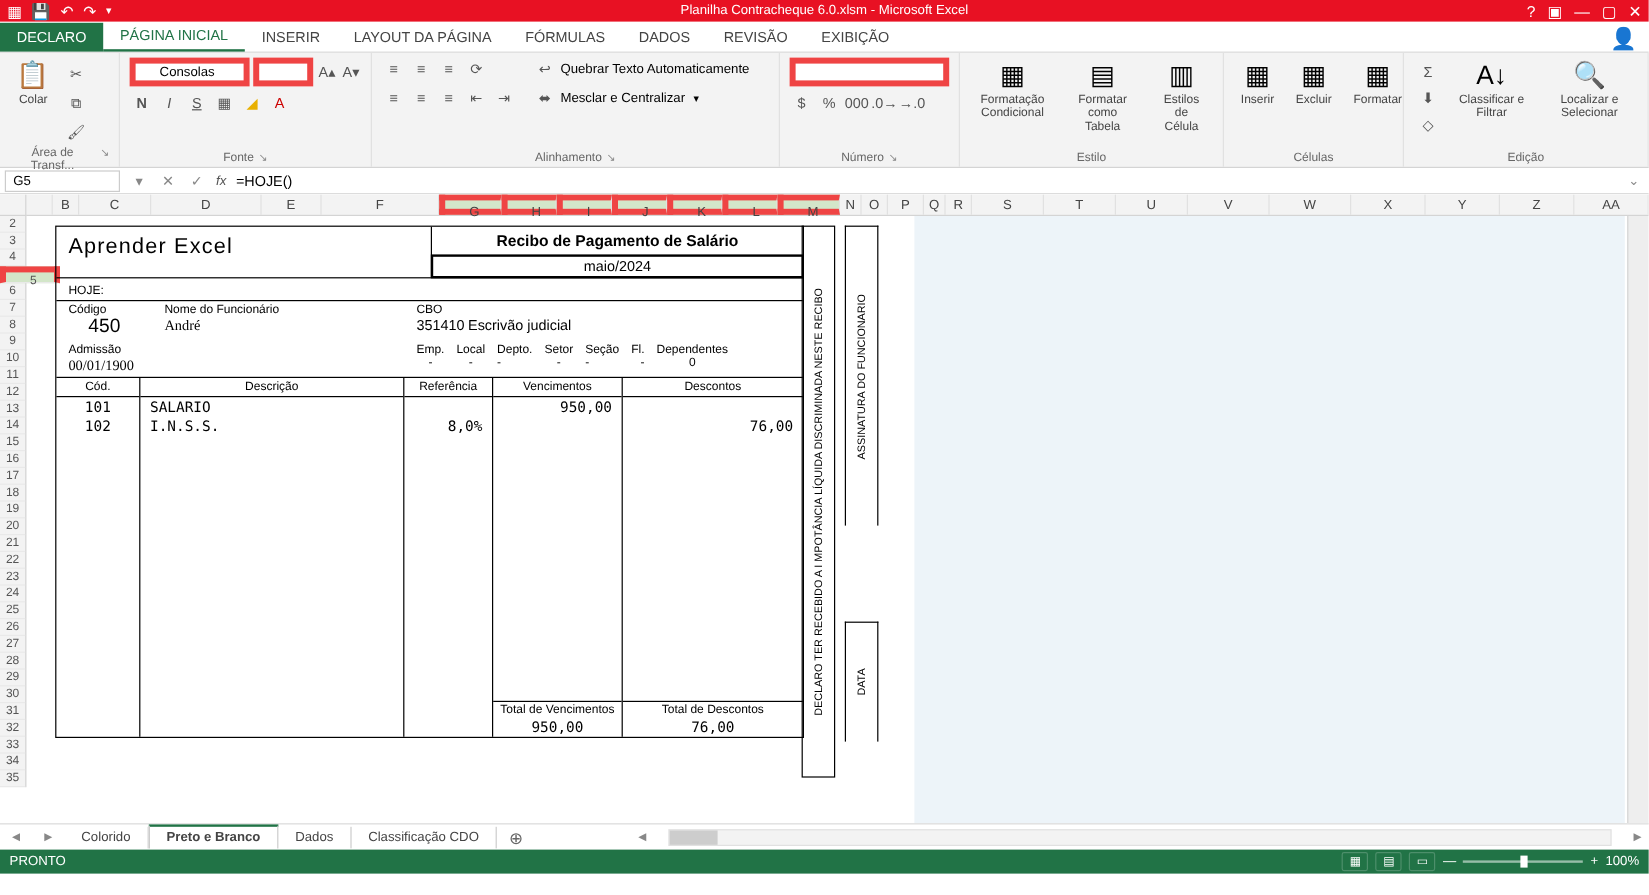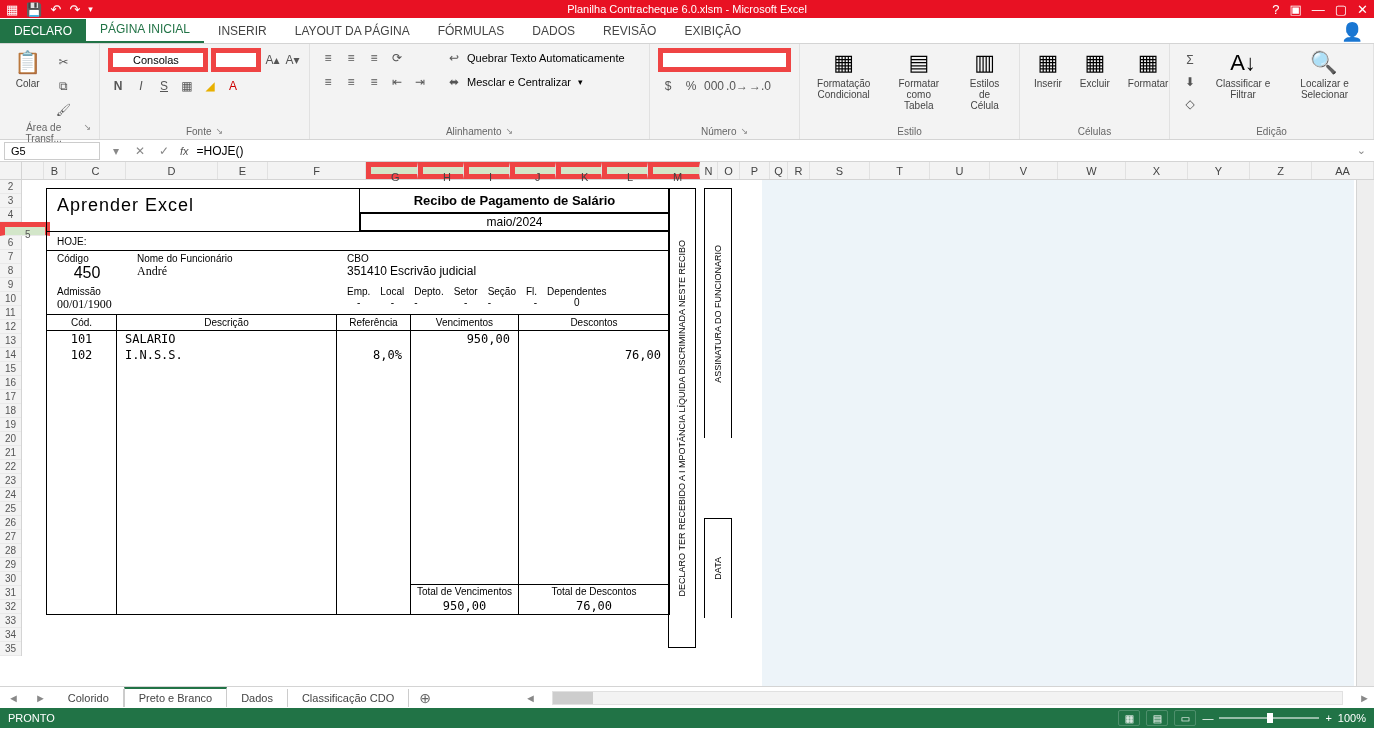--- a/index.html
+++ b/index.html
@@ -71,21 +71,21 @@
 .doc .colh { border-bottom: 1px solid #000; text-align: center; font-family: Arial; font-size: 10px; padding: 2px; }
 .doc .cell { padding: 1px 8px; font-family: Consolas, monospace; font-size: 12px; }
 .doc .totbox { border-top: 1px solid #000; border-right: 1px solid #000; text-align: center; font-family: Arial; font-size: 10px; padding: 1px; }
 .doc .side { position: absolute; border: 1px solid #000; width: 28px; }
 .doc .vtxt { writing-mode: vertical-rl; transform: rotate(180deg); font-family: Arial; font-size: 9px; text-align: center; }
 
 
 .sheettabs { height: 22px; display: flex; align-items: center; background: #fff; border-top: 1px solid #d4d4d4; font-size: 11px; }
 .sheettabs .nav { padding: 0 8px; color: #888; }
 .sheettabs .stab { padding: 3px 14px; border-right: 1px solid #ccc; color: #444; }
-.sheettabs .stab.active { background: #fff; border-top: 2px solid #217346; font-weight: 400; border-left:1px solid #ccc; position: relative; top: -1px; }
+.sheettabs .stab.active { background: #fff; border-top: 2px solid #217346; font-weight: 700; border-left:1px solid #ccc; position: relative; top: -1px; }
 .sheettabs .add { padding: 0 10px; font-size: 14px; color: #666; }
 .sheettabs .hscroll { flex: 1; display: flex; align-items: center; padding-left: 80px; }
 .hscroll .track { flex: 1; height: 14px; background: #f3f3f3; border: 1px solid #e1e1e1; position: relative; margin: 0 12px; }
 .hscroll .thumb { position: absolute; left: 0; width: 40px; height: 100%; background: #cdcdcd; }
 .sheettabs .sar { color: #888; padding: 0 4px; }
 
 
 .statusbar { height: 20px; background: #217346; color: #fff; display: flex; align-items: center; font-size: 11px; padding: 0 8px; }
 .statusbar .right { margin-left: auto; display: flex; gap: 6px; align-items: center; }
 .statusbar .vbtn { width: 22px; height: 16px; border: 1px solid #fff3; border-radius: 2px; display: inline-flex; align-items: center; justify-content: center; font-size: 10px; }

